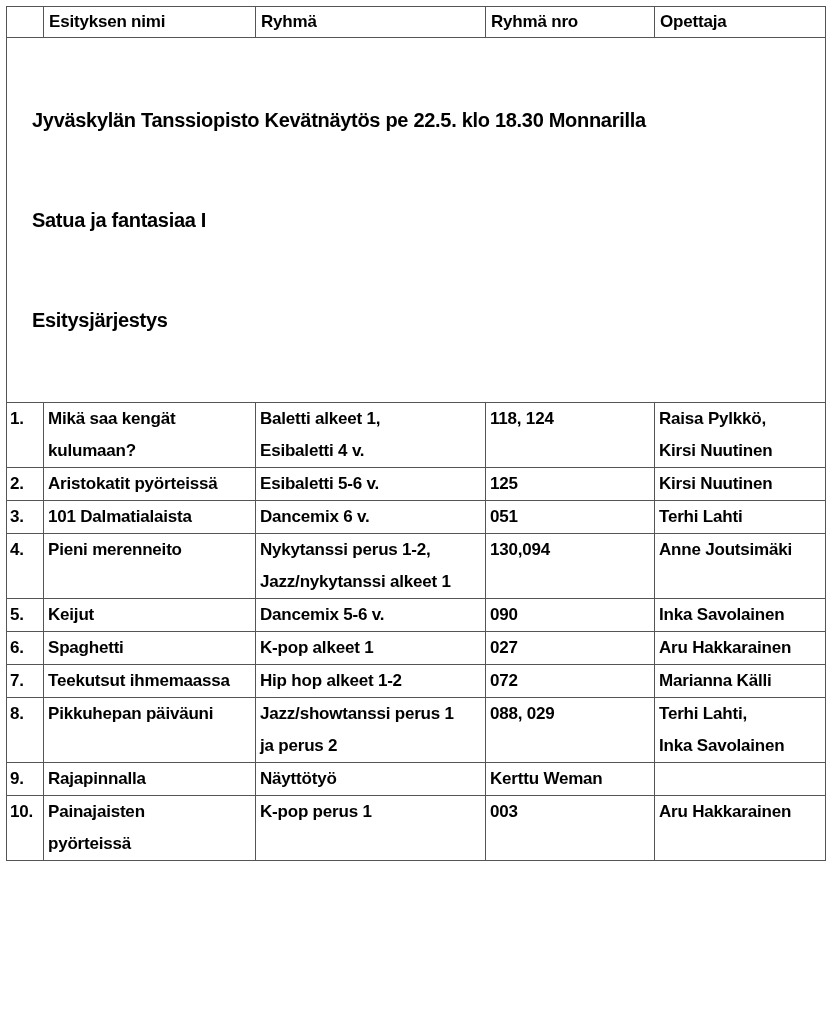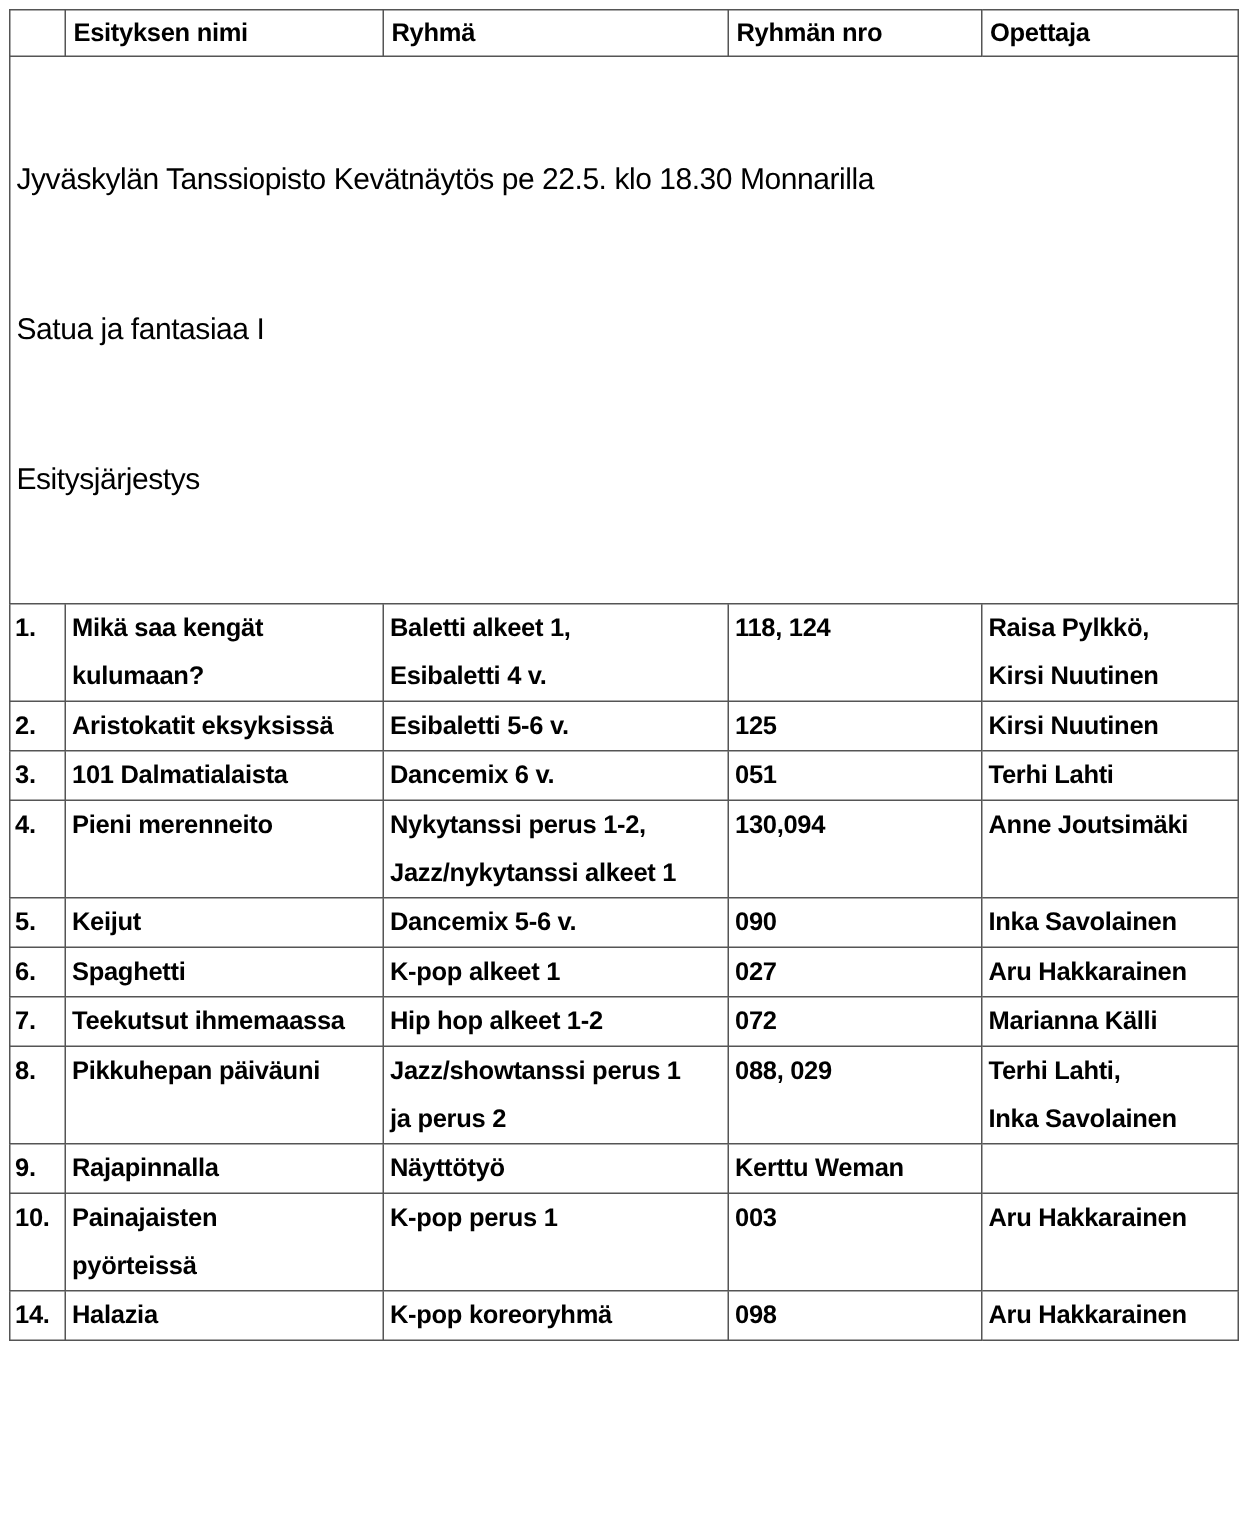--- a/index.html
+++ b/index.html
@@ -26,23 +26,24 @@
     white-space: pre-wrap;
     overflow: hidden;
   }
   
   td.title-cell {
     padding: 3px 2px 2px 2px;
   }
   .title-line {
     font-size: 20px;
     line-height: 36px;
-    font-weight: normal;
+    font-weight: bold;
     letter-spacing: -0.3px;
     white-space: nowrap;
+    margin-left: 21px;
   }
   
   .doc-table thead th {
     font-size: 17px;
     line-height: 30px;
     height: 14px;
     padding: 0 5px;
     vertical-align: middle;
     letter-spacing: -0.2px;
   }
@@ -78,38 +79,38 @@
         <div class="title-line">Satua ja fantasiaa I</div>
         <div class="title-line">Esitysjärjestys</div>
       </td>
     </tr>
   </tbody>
   <thead>
     <tr>
         <th></th>
         <th>Esityksen nimi</th>
         <th>Ryhmä</th>
-        <th>Ryhmän nro</th>
+        <th>Ryhmä nro</th>
         <th>Opettaja</th>
       </tr>
   </thead>
   <tbody>
       <tr>
         <td class="col-nro">1.</td>
         <td class="col-nimi">Mikä saa kengät
 kulumaan?</td>
         <td class="col-ryhma">Baletti alkeet 1,
 Esibaletti 4 v.</td>
         <td class="col-ryhman-nro">118, 124</td>
         <td class="col-opettaja">Raisa Pylkkö,
 Kirsi Nuutinen</td>
       </tr>
       <tr>
         <td class="col-nro">2.</td>
-        <td class="col-nimi">Aristokatit eksyksissä</td>
+        <td class="col-nimi">Aristokatit pyörteissä</td>
         <td class="col-ryhma">Esibaletti 5-6 v.</td>
         <td class="col-ryhman-nro">125</td>
         <td class="col-opettaja">Kirsi Nuutinen</td>
       </tr>
       <tr>
         <td class="col-nro">3.</td>
         <td class="col-nimi">101 Dalmatialaista</td>
         <td class="col-ryhma">Dancemix 6 v.</td>
         <td class="col-ryhman-nro">051</td>
         <td class="col-opettaja">Terhi Lahti</td>
@@ -160,21 +161,14 @@
         <td class="col-opettaja"></td>
       </tr>
       <tr>
         <td class="col-nro">10.</td>
         <td class="col-nimi">Painajaisten
 pyörteissä</td>
         <td class="col-ryhma">K-pop perus 1</td>
         <td class="col-ryhman-nro">003</td>
         <td class="col-opettaja">Aru Hakkarainen</td>
       </tr>
-      <tr>
-        <td class="col-nro">14.</td>
-        <td class="col-nimi">Halazia</td>
-        <td class="col-ryhma">K-pop koreoryhmä</td>
-        <td class="col-ryhman-nro">098</td>
-        <td class="col-opettaja">Aru Hakkarainen</td>
-      </tr>
     </tbody>
 </table>
 
 </body></html>

